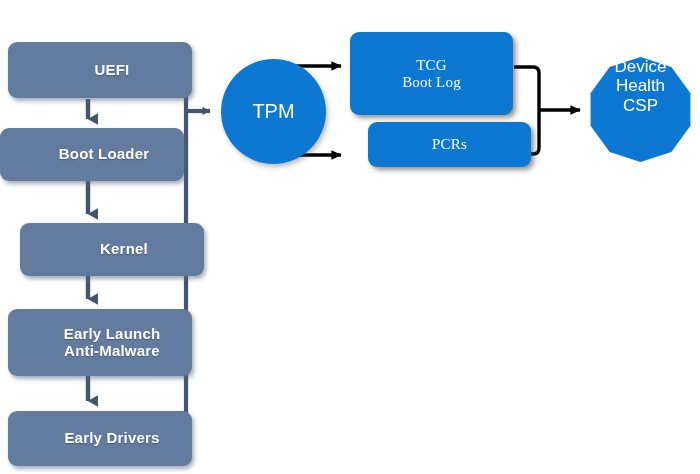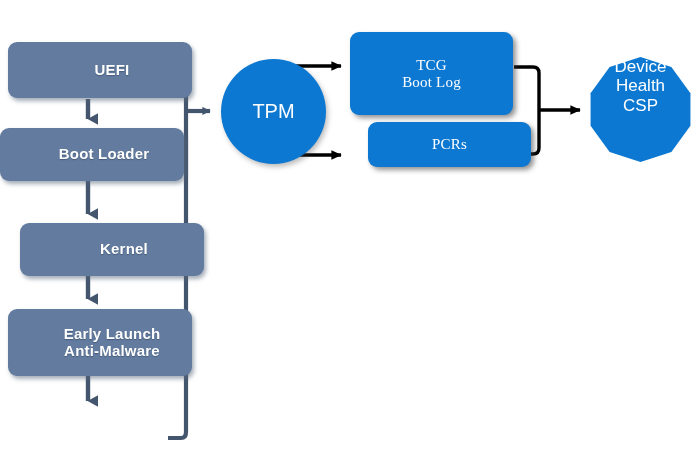--- a/index.html
+++ b/index.html
@@ -165,20 +165,23 @@
 
   <div class="boot-box" style="left:8px; top:223px; width:160px; height:53px;margin-left:12px;">
     <span class="node-label">Kernel</span>
   </div>
 
   <div class="boot-box" style="left:8px; top:309px; width:160px; height:67px;">
     <span class="node-label">Early Launch
 Anti-Malware</span>
   </div>
 
+  <div class="boot-box" style="left:8px; top:411px; width:160px; height:55px;">
+    <span class="node-label">Early Drivers</span>
+  </div>
 
   <div class="circle-node" style="left:221px; top:59px; width:105px; height:105px;">
     <span class="node-label">TPM</span>
   </div>
 
   <div class="data-box" style="left:350px; top:32px; width:163px; height:83px;">
     <span class="node-label">TCG
 Boot Log</span>
   </div>
 

